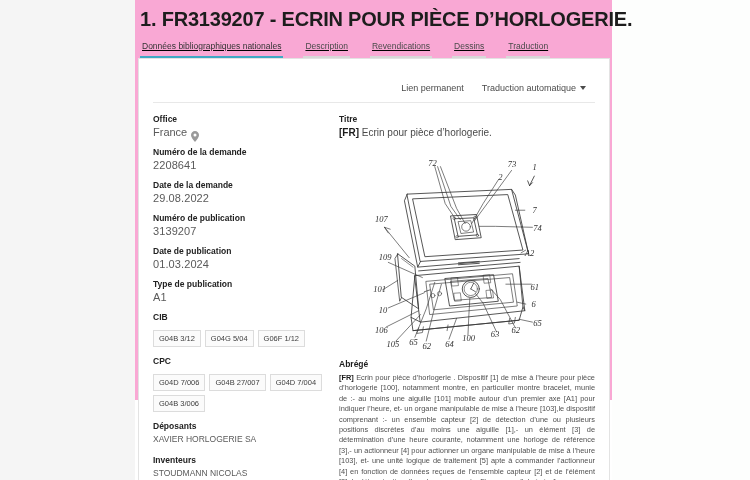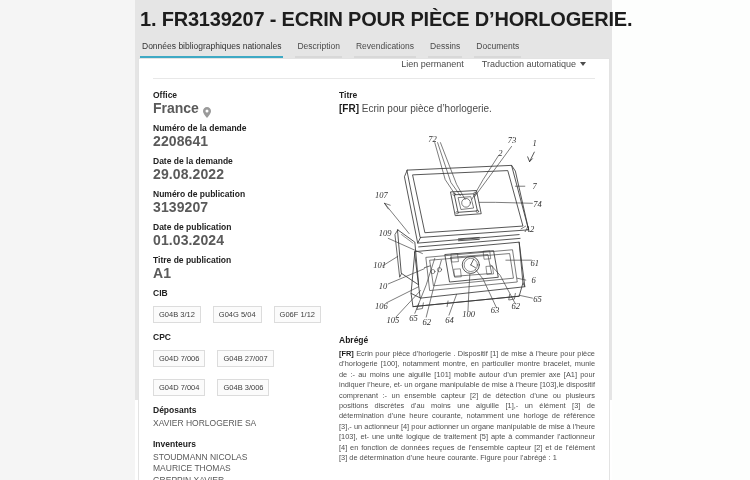--- a/index.html
+++ b/index.html
@@ -25,36 +25,37 @@
     position: absolute;
     left: 612px; top: 0;
     width: 138px; height: 480px;
     background: #fdfefd;
   }
   .page {
     position: absolute;
     left: 135px; top: 0;
     width: 477px;
     height: 400px;
-    background: #e5e5e5;
+    background: #f9a8d4;
   }
   
   .page-title {
     font-size: 20px;
     font-weight: bold;
     color: #1d1d1d;
     letter-spacing: -0.2px;
     margin: 8px 0 0 5px;
     white-space: nowrap;
   }
   .tabbar {
     display: flex;
     align-items: flex-end;
     margin: 9px 0 0 5px;
-    gap: 12px;
+    gap: 20px;
+    text-decoration: underline;
   }
   .tab {
     padding: 0 2px 4px 2px;
     font-size: 8.5px;
     color: #4a4a4a;
     border-bottom: 3px solid #d8d8d8;
     white-space: nowrap;
     cursor: pointer;
     line-height: 12px;
   }
@@ -72,21 +73,21 @@
     background: #ffffff;
     border: 1px solid #e3e3e3;
     border-bottom: none;
     box-sizing: border-box;
   }
   .card-toolbar {
     display: flex;
     justify-content: flex-end;
     align-items: center;
     gap: 18px;
-    padding: 0 23px 9px 0;
+    padding: 24px 23px 9px 0;
     font-size: 9px;
     color: #4b4b4b;
   }
   .toolbar-link { cursor: pointer; white-space: nowrap; }
   .toolbar-select {
     cursor: pointer;
     white-space: nowrap;
     display: inline-flex;
     align-items: center;
     gap: 4px;
@@ -114,33 +115,32 @@
 
   .field { margin-bottom: 9px; }
   .field-label {
     font-size: 8.5px;
     font-weight: bold;
     color: #222222;
     margin-bottom: 3px;
     line-height: 10px;
   }
   .field-value {
-    font-size: 14px;
+    font-size: 11px;
     color: #5a5a5a;
     line-height: 11px;
-    font-weight: bold;
   }
   .field-value.tight { letter-spacing: 0.1px; }
   .value-row { display: flex; align-items: center; gap: 4px; }
   .pin-icon { display: inline-block; width: 8px; height: 10px; }
 
   .tag-wrap {
     display: flex;
     flex-wrap: wrap;
-    gap: 12px;
+    gap: 4px;
     margin-top: 8px;
   }
   .tag {
     border: 1px solid #dcdcdc;
     background: #fbfbfb;
     font-size: 7.5px;
     color: #3d3d3d;
     padding: 3px 5px;
     line-height: 9px;
     white-space: nowrap;
@@ -180,21 +180,21 @@
 
 <div class="page">
 
   <div class="page-title">1. FR3139207 - ECRIN POUR PIÈCE D’HORLOGERIE.</div>
 
   <div class="tabbar">
     <div class="tab active">Données bibliographiques nationales</div>
     <div class="tab">Description</div>
     <div class="tab">Revendications</div>
     <div class="tab">Dessins</div>
-    <div class="tab">Documents</div>
+    <div class="tab">Traduction</div>
   </div>
 
   <div class="card">
 
     <div class="card-toolbar">
       <span class="toolbar-link">Lien permanent</span>
       <span class="toolbar-select">
         <span>Traduction automatique</span>
         <span class="caret"></span>
       </span>
@@ -232,21 +232,21 @@
           <div class="field-label">Numéro de publication</div>
           <div class="field-value tight">3139207</div>
         </div>
 
         <div class="field">
           <div class="field-label">Date de publication</div>
           <div class="field-value tight">01.03.2024</div>
         </div>
 
         <div class="field">
-          <div class="field-label">Titre de publication</div>
+          <div class="field-label">Type de publication</div>
           <div class="field-value tight">A1</div>
         </div>
 
         <div class="field">
           <div class="field-label">CIB</div>
           <div class="tag-wrap">
             <span class="tag">G04B 3/12</span>
             <span class="tag">G04G 5/04</span>
             <span class="tag">G06F 1/12</span>
           </div>

